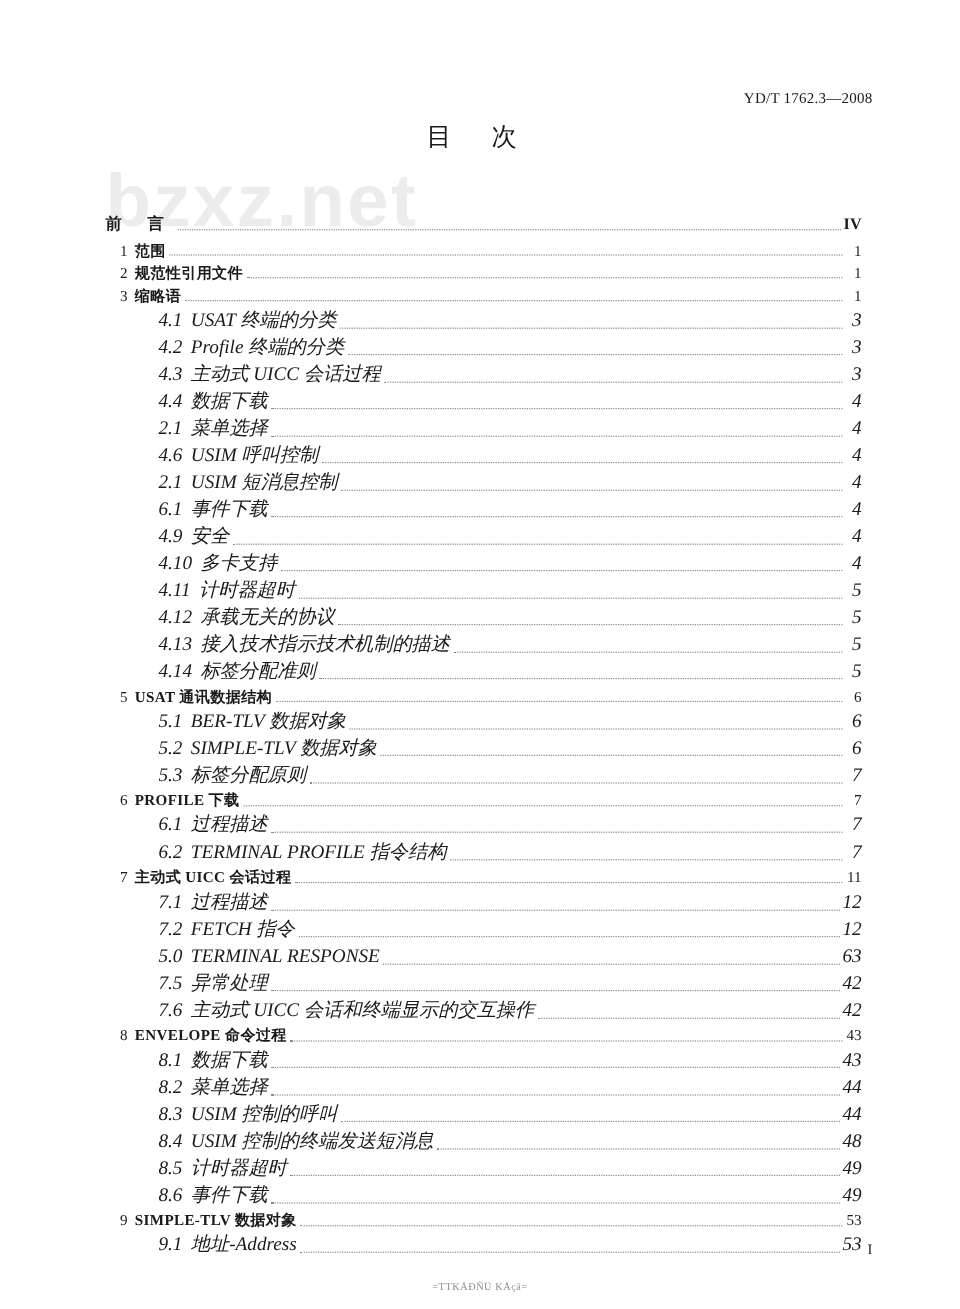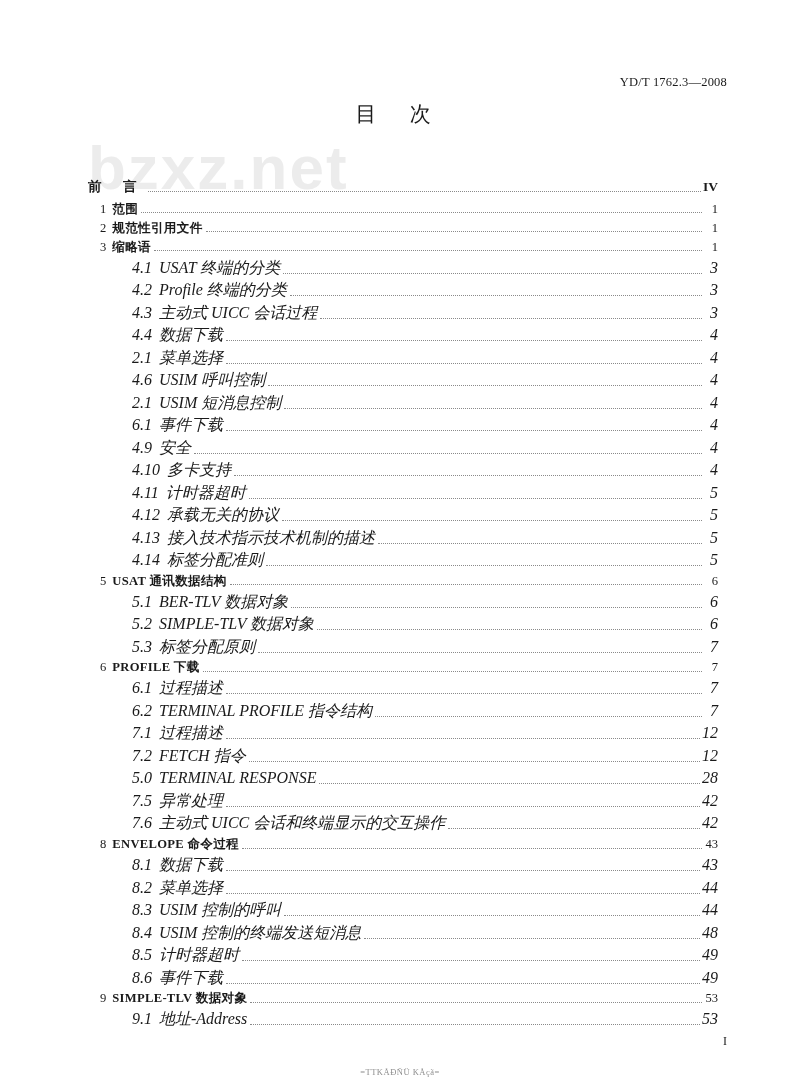--- a/index.html
+++ b/index.html
@@ -252,34 +252,39 @@
         <div class="row l2">
           <span class="lbl"><span class="num">6.1</span><span class="txt">过程描述</span></span>
           <span class="dots"></span>
           <span class="pg">7</span>
         </div>
         <div class="row l2">
           <span class="lbl"><span class="num">6.2</span><span class="txt">TERMINAL PROFILE  指令结构</span></span>
           <span class="dots"></span>
           <span class="pg">7</span>
         </div>
+        <div class="row l1">
+          <span class="lbl"><span class="num">7</span><span class="txt">主动式 UICC 会话过程</span></span>
+          <span class="dots"></span>
+          <span class="pg">11</span>
+        </div>
         <div class="row l2">
           <span class="lbl"><span class="num">7.1</span><span class="txt">过程描述</span></span>
           <span class="dots"></span>
           <span class="pg">12</span>
         </div>
         <div class="row l2">
           <span class="lbl"><span class="num">7.2</span><span class="txt">FETCH  指令</span></span>
           <span class="dots"></span>
           <span class="pg">12</span>
         </div>
         <div class="row l2">
           <span class="lbl"><span class="num">5.0</span><span class="txt">TERMINAL RESPONSE</span></span>
           <span class="dots"></span>
-          <span class="pg">28</span>
+          <span class="pg">63</span>
         </div>
         <div class="row l2">
           <span class="lbl"><span class="num">7.5</span><span class="txt">异常处理</span></span>
           <span class="dots"></span>
           <span class="pg">42</span>
         </div>
         <div class="row l2">
           <span class="lbl"><span class="num">7.6</span><span class="txt">主动式 UICC 会话和终端显示的交互操作</span></span>
           <span class="dots"></span>
           <span class="pg">42</span>

